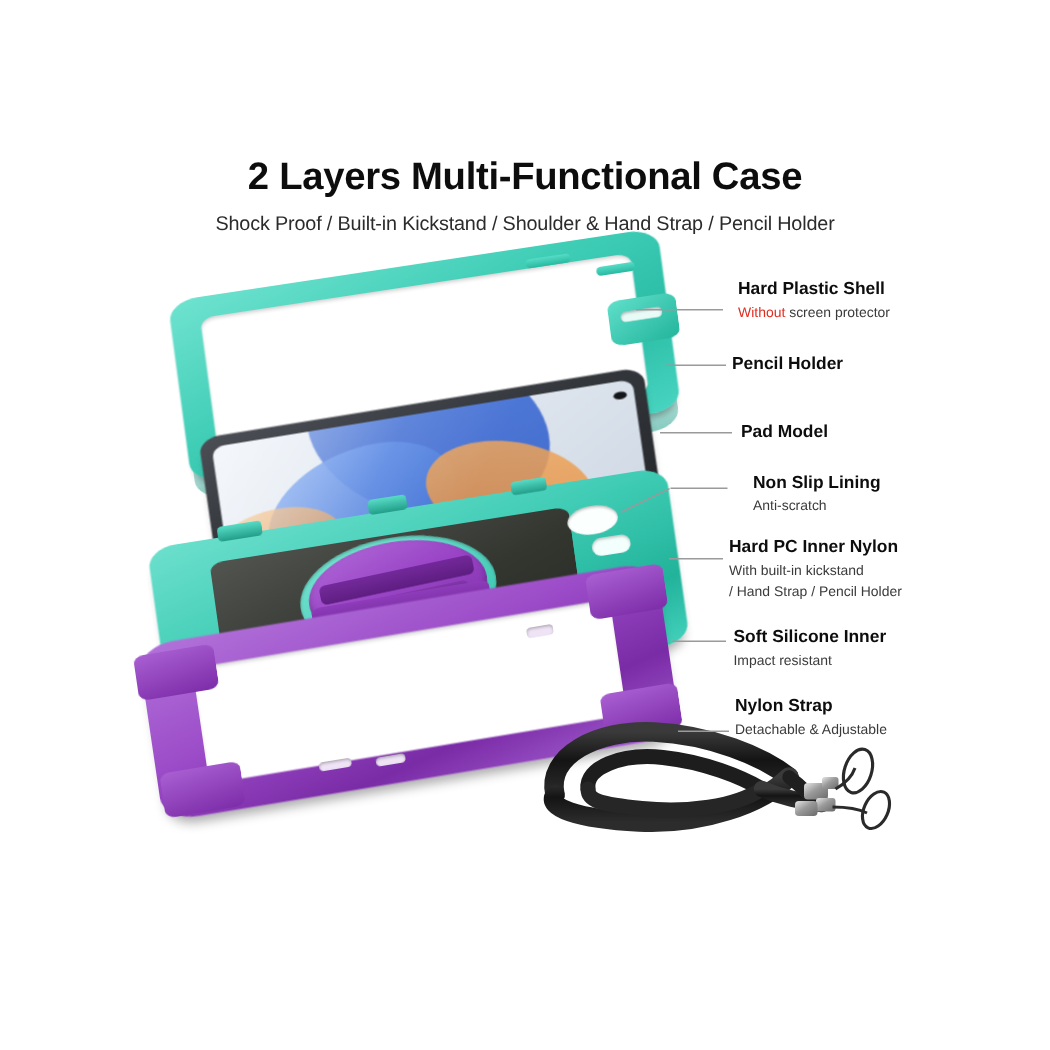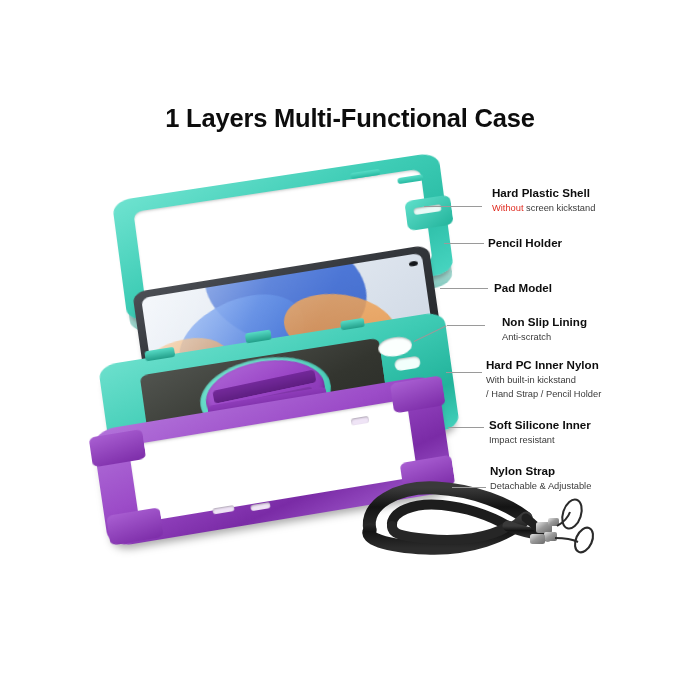--- a/index.html
+++ b/index.html
@@ -374,21 +374,22 @@
     position: absolute;
     height: 1px;
     background: #9a9a9a;
     transform-origin: left center;
   }
 </style>
 </head>
 <body>
 
 <div class="header">
-  <h1 class="title">1 Layers Multi-Functional Case</h1>
+  <h1 class="title">2 Layers Multi-Functional Case</h1>
+  <p class="subtitle">Shock Proof / Built-in Kickstand / Shoulder &amp; Hand Strap / Pencil Holder</p>
 </div>
 
 <div class="stage">
 
   <div class="plate shell-top">
     <div class="lip"></div>
     <div class="ring"></div>
     <div class="tab tab-a"></div>
     <div class="tab tab-b"></div>
     <div class="tab tab-c"></div>
@@ -475,21 +476,21 @@
       <ellipse cx="226" cy="62" rx="8" ry="13" fill="none" stroke="#2a2a2a" stroke-width="2.1" transform="rotate(24 226 62)"></ellipse>
       <path d="M199 48 C 206 44, 210 40, 212 34" fill="none" stroke="#2a2a2a" stroke-width="2"></path>
       <path d="M197 60 C 208 60, 216 62, 220 64" fill="none" stroke="#2a2a2a" stroke-width="2"></path>
     </svg>
   </div>
 </div>
 
 <div class="leader" style="left:424px; top:206px; width:58px;"></div>
 <div class="callout" style="left:492px; top:186px;">
   <div class="lbl">Hard Plastic Shell</div>
-  <div class="sub"><span class="warn">Without</span><span> screen kickstand</span></div>
+  <div class="sub"><span class="warn">Without</span><span> screen protector</span></div>
 </div>
 
 <div class="leader" style="left:444px; top:243px; width:40px;"></div>
 <div class="callout" style="left:488px; top:236px;">
   <div class="lbl">Pencil Holder</div>
 </div>
 
 <div class="leader" style="left:440px; top:288px; width:48px;"></div>
 <div class="callout" style="left:494px; top:281px;text-align:center;">
   <div class="lbl">Pad Model</div>

